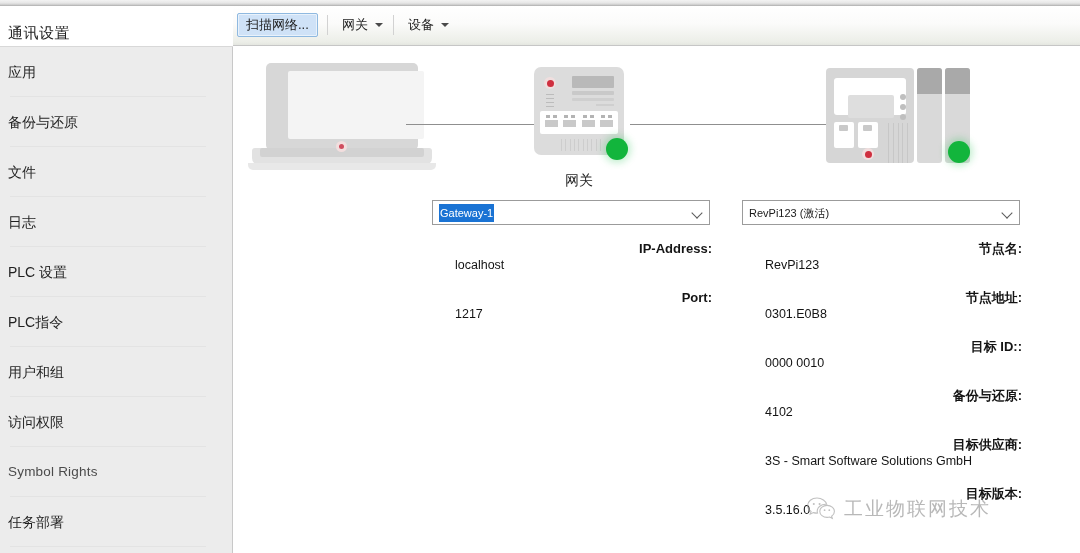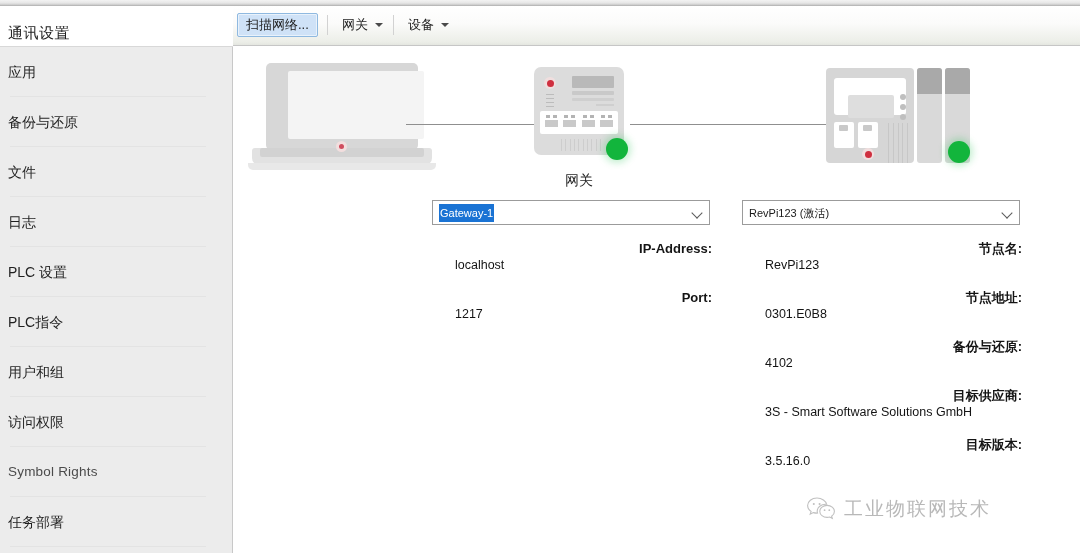--- a/index.html
+++ b/index.html
@@ -345,20 +345,24 @@
       </div>
       <div class="field">
         <div class="k">节点名:</div>
         <div class="v">RevPi123</div>
       </div>
       <div class="field">
         <div class="k">节点地址:</div>
         <div class="v">0301.E0B8</div>
       </div>
       <div class="field">
+        <div class="k">目标 ID::</div>
+        <div class="v">0000 0010</div>
+      </div>
+      <div class="field">
         <div class="k">备份与还原:</div>
         <div class="v">4102</div>
       </div>
       <div class="field">
         <div class="k">目标供应商:</div>
         <div class="v">3S - Smart Software Solutions GmbH</div>
       </div>
       <div class="field">
         <div class="k">目标版本:</div>
         <div class="v">3.5.16.0</div>

